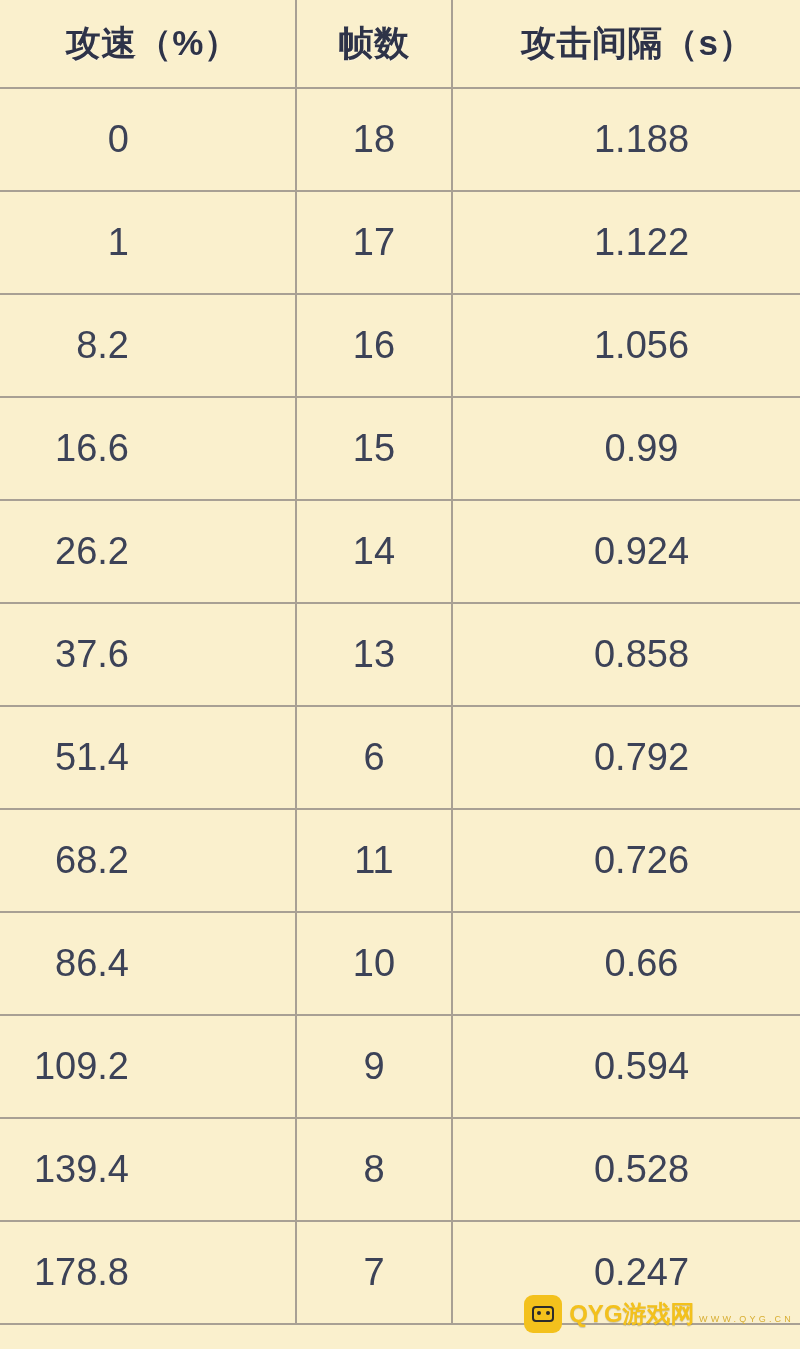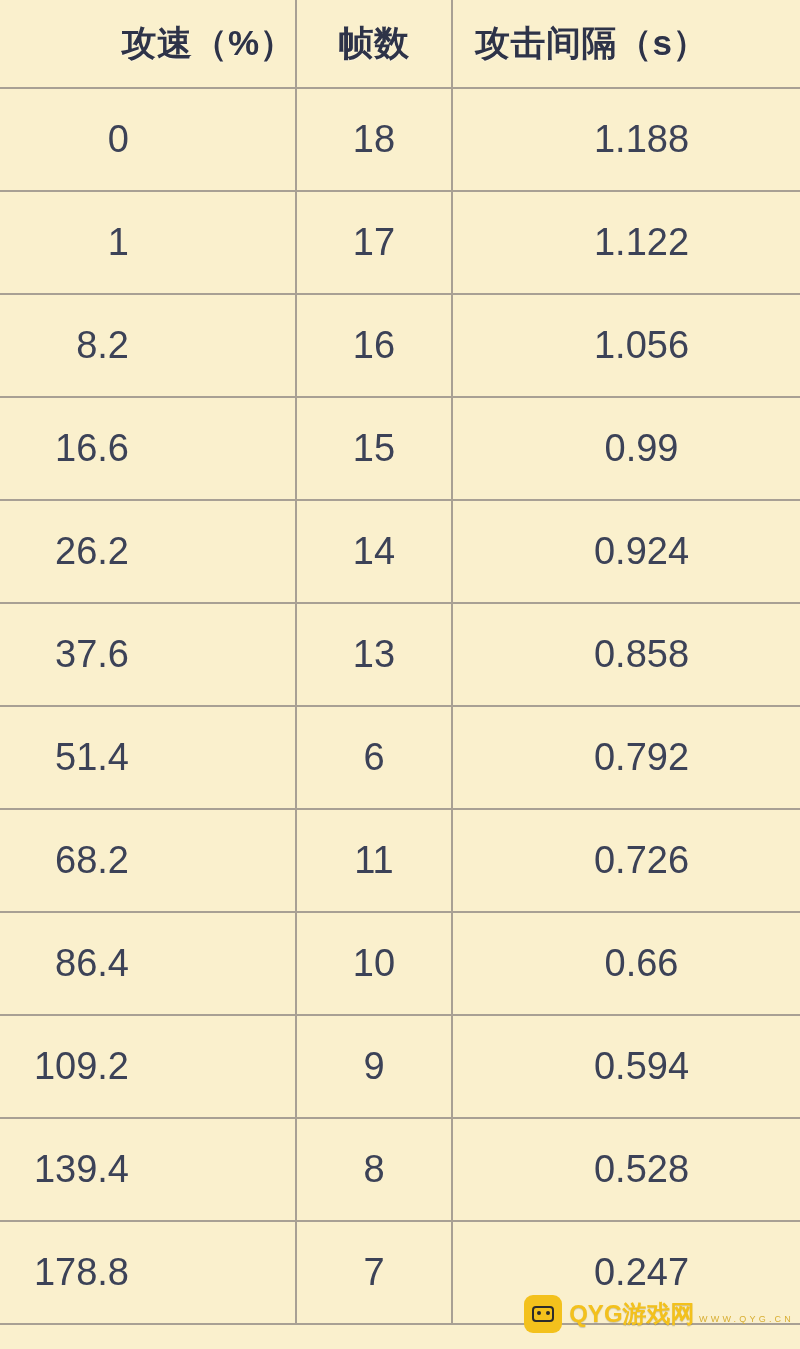--- a/index.html
+++ b/index.html
@@ -44,23 +44,23 @@
   
   #stat-table thead tr { height: 88px; }
 
   #stat-table thead th {
     font-size: 35px;
     font-weight: bold;
     letter-spacing: 0.5px;
     vertical-align: middle;
     text-shadow: 0 1px 0 rgba(255,255,255,0.35);
   }
-  .th-speed  { text-align: right;   padding-left: 10px !important; border-radius: 11px; }
+  .th-speed  { text-align: center;   padding-left: 10px !important; border-radius: 11px; }
   .th-frames { text-align: center; }
-  .th-interval { text-align: left; padding-left: 22px !important; margin-left: 29px; }
+  .th-interval { text-align: center; padding-left: 22px !important; margin-left: 29px; }
 
   
   #stat-table tbody tr { height: 103px; }
 
   #stat-table tbody td {
     font-size: 38px;
     font-weight: 400;
     vertical-align: middle;
     color: #3c4257;
   }

